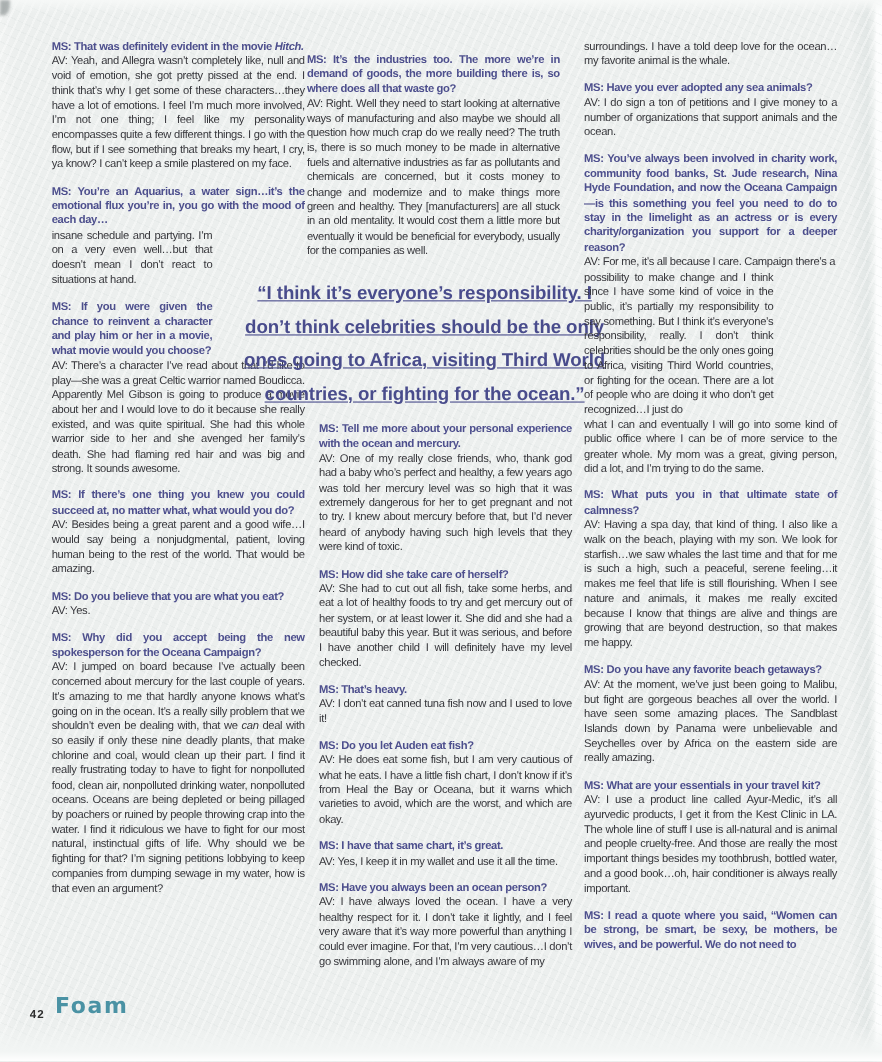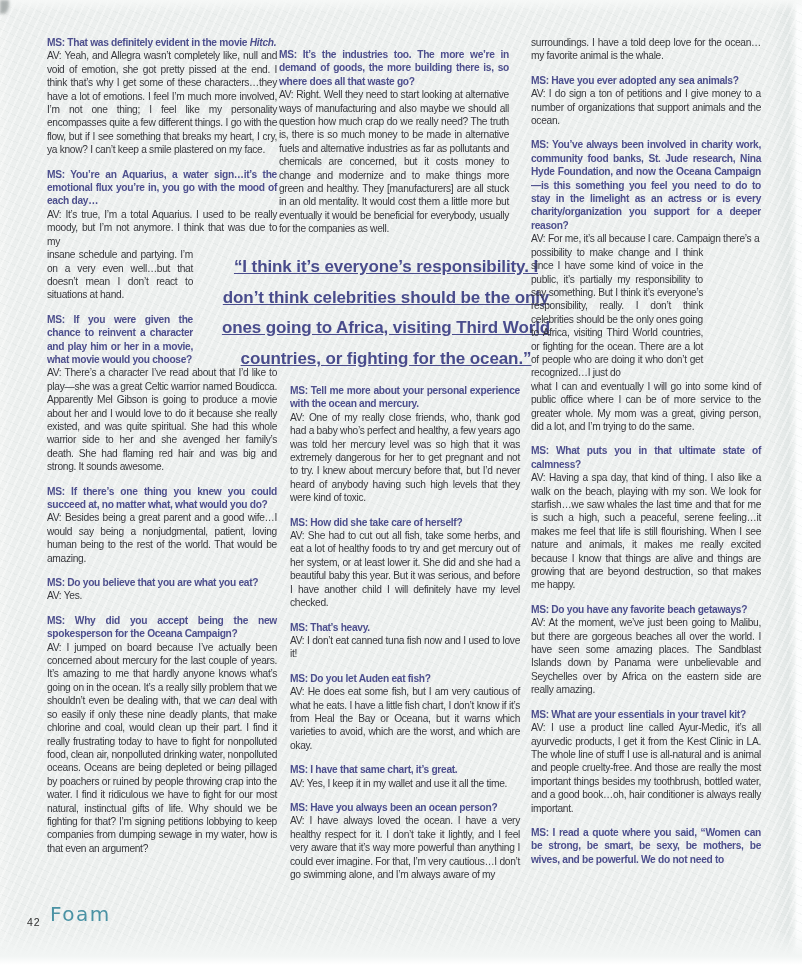--- a/index.html
+++ b/index.html
@@ -27,39 +27,38 @@
   .col p{margin:0; padding:0;}
   .qa{margin-bottom:11px;}
   .q{font-weight:700; color:#4d4f8d;}
   .q em{font-style:italic;}
   .a em{font-style:italic;}
   .wrap-left{width:146px;}
   .wrap-right{width:172px; margin-left:54px;}
   .pull-quote{position:absolute; left:191px; top:252px; width:390px; text-align:center;
     color:#494c8c; font-weight:700; font-size:17px; line-height:30.5px; letter-spacing:-0.1px;}
   .pq-line{white-space:nowrap;text-decoration:underline;}
-  .page-num{position:absolute; left:27px; top:916px; font-size:10.5px; font-weight:400;
+  .page-num{position:absolute; left:27px; top:916px; font-size:10.5px; font-weight:700;
     color:#2e2e2e; letter-spacing:1px;}
-  .brand{position:absolute; left:50px; top:902px; font-size:20px; font-weight:400;
+  .brand{position:absolute; left:50px; top:902px; font-size:20px; font-weight:700;
     color:#4a92a4; letter-spacing:1.5px; font-family:"DejaVu Sans", sans-serif;}
 </style>
 </head>
 <body>
 
 <div class="page">
   <div class="corner-mark"></div>
 
   <div class="col" id="col1">
     <div class="qa">
       <p class="q"><span>MS: That was definitely evident in the movie </span><em>Hitch.</em></p>
       <p class="a">AV: Yeah, and Allegra wasn’t completely like, null and void of emotion, she got pretty pissed at the end. I think that’s why I get some of these characters…they have a lot of emotions. I feel I’m much more involved, I’m not one thing; I feel like my personality encompasses quite a few different things. I go with the flow, but if I see something that breaks my heart, I cry, ya know? I can’t keep a smile plastered on my face.</p>
     </div>
     <div class="qa">
       <p class="q">MS: You’re an Aquarius, a water sign…it’s the emotional flux you’re in, you go with the mood of each day…</p>
-      <p class="a">AV: It’s true, I’m a total Aquarius. I used to be really moody, but I’m not anymore. I think that was due to my</p>
       <p class="a wrap-left">insane schedule and partying. I’m on a very even well…but that doesn’t mean I don’t react to situations at hand.</p>
     </div>
     <div class="qa">
       <p class="q wrap-left">MS: If you were given the chance to reinvent a character and play him or her in a movie, what movie would you choose?</p>
       <p class="a">AV: There’s a character I’ve read about that I’d like to play—she was a great Celtic warrior named Boudicca. Apparently Mel Gibson is going to produce a movie about her and I would love to do it because she really existed, and was quite spiritual. She had this whole warrior side to her and she avenged her family’s death. She had flaming red hair and was big and strong. It sounds awesome.</p>
     </div>
     <div class="qa">
       <p class="q">MS: If there’s one thing you knew you could succeed at, no matter what, what would you do?</p>
       <p class="a">AV: Besides being a great parent and a good wife…I would say being a nonjudgmental, patient, loving human being to the rest of the world. That would be amazing.</p>
     </div>
@@ -127,21 +126,21 @@
       <p class="a">AV: For me, it’s all because I care. Campaign there’s a</p>
       <p class="a wrap-right">possibility to make change and I think since I have some kind of voice in the public, it’s partially my responsibility to say something. But I think it’s everyone’s responsibility, really. I don’t think celebrities should be the only ones going to Africa, visiting Third World countries, or fighting for the ocean. There are a lot of people who are doing it who don’t get recognized…I just do</p>
       <p class="a">what I can and eventually I will go into some kind of public office where I can be of more service to the greater whole. My mom was a great, giving person, did a lot, and I’m trying to do the same.</p>
     </div>
     <div class="qa">
       <p class="q">MS: What puts you in that ultimate state of calmness?</p>
       <p class="a">AV: Having a spa day, that kind of thing. I also like a walk on the beach, playing with my son. We look for starfish…we saw whales the last time and that for me is such a high, such a peaceful, serene feeling…it makes me feel that life is still flourishing. When I see nature and animals, it makes me really excited because I know that things are alive and things are growing that are beyond destruction, so that makes me happy.</p>
     </div>
     <div class="qa">
       <p class="q">MS: Do you have any favorite beach getaways?</p>
-      <p class="a">AV: At the moment, we’ve just been going to Malibu, but there are gorgeous beaches all over the world. I have seen some amazing places. The Sandblast Islands down by Panama were unbelievable and Seychelles over by Africa on the eastern side are really amazing.</p>
+      <p class="a">AV: At the moment, we’ve just been going to Malibu, but fight are gorgeous beaches all over the world. I have seen some amazing places. The Sandblast Islands down by Panama were unbelievable and Seychelles over by Africa on the eastern side are really amazing.</p>
     </div>
     <div class="qa">
       <p class="q">MS: What are your essentials in your travel kit?</p>
       <p class="a">AV: I use a product line called Ayur-Medic, it’s all ayurvedic products, I get it from the Kest Clinic in LA. The whole line of stuff I use is all-natural and is animal and people cruelty-free. And those are really the most important things besides my toothbrush, bottled water, and a good book…oh, hair conditioner is always really important.</p>
     </div>
     <div class="qa">
       <p class="q">MS: I read a quote where you said, “Women can be strong, be smart, be sexy, be mothers, be wives, and be powerful. We do not need to</p>
     </div>
   </div>
 

